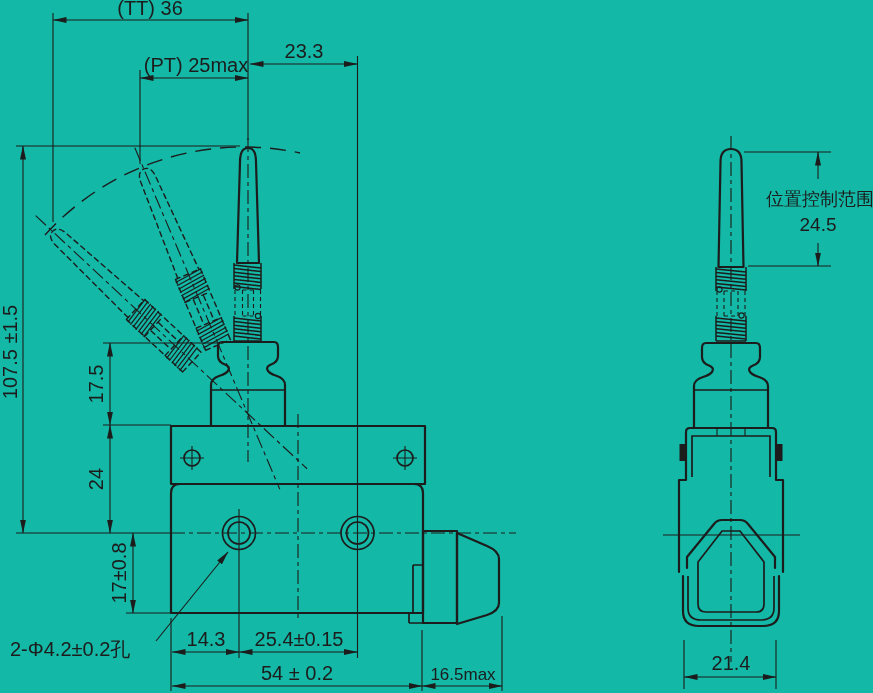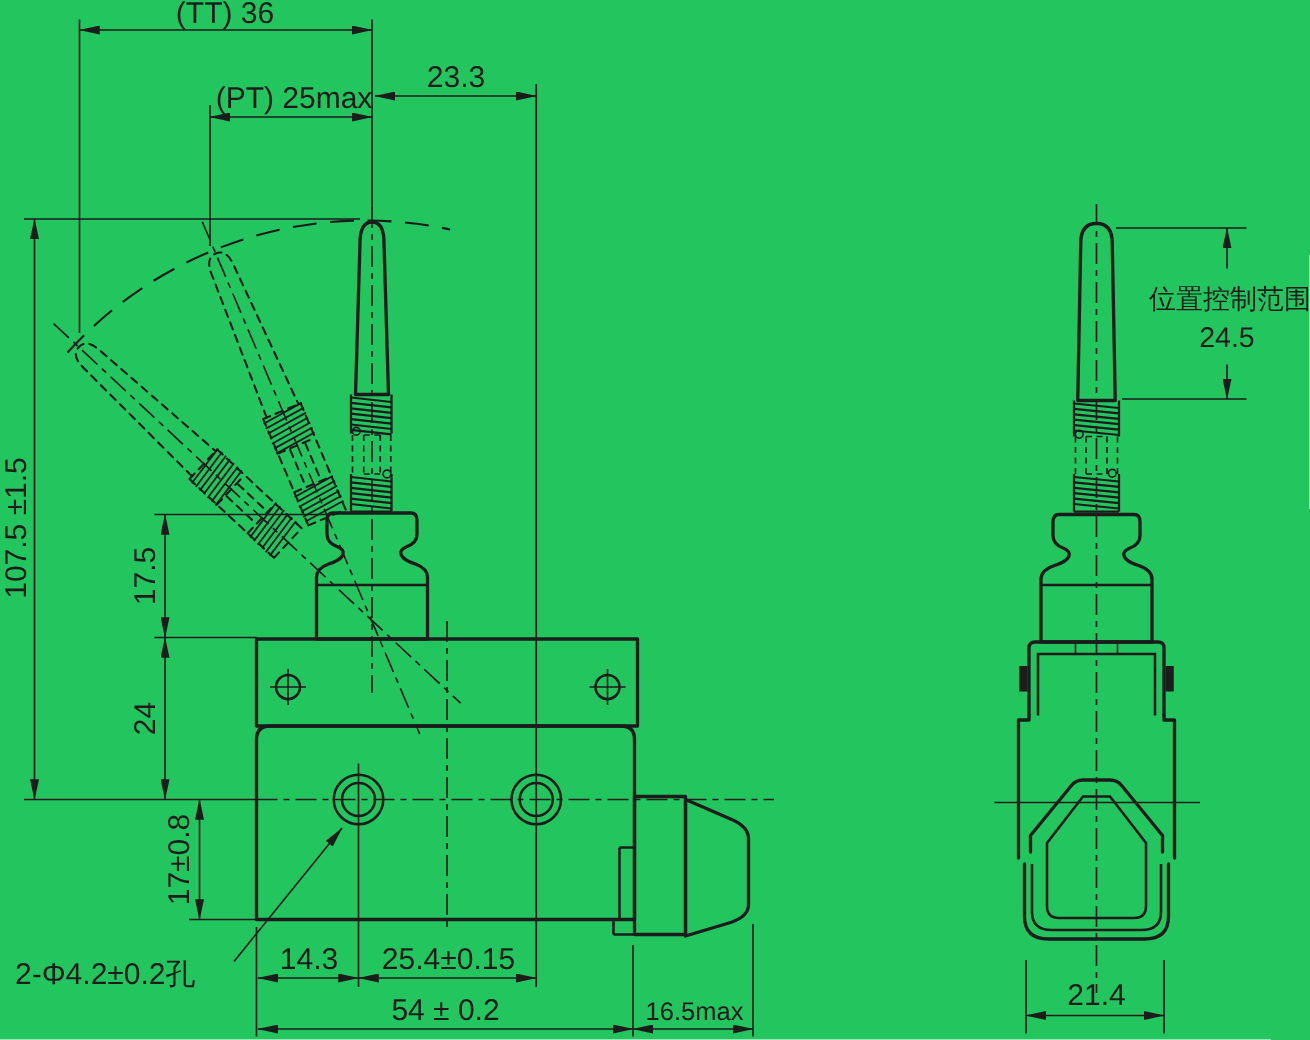--- a/index.html
+++ b/index.html
@@ -1,16 +1,16 @@
 <!DOCTYPE html>
 <html><head>
 <meta charset="utf-8">
 <style>
   html,body{margin:0;padding:0;background:#ffffff;}
-  .stage{position:relative;width:873px;height:693px;background:#22c55e;overflow:hidden;}
+  .stage{position:relative;width:873px;height:693px;background:#14b8a6;overflow:hidden;}
   svg{display:block;}
   svg text{font-family:"Liberation Sans","DejaVu Sans",sans-serif;fill:#1c1c1c;}
   .dimtxt{font-size:20px;}
   .dimtxt-sm{font-size:17px;}
   .cjk{font-size:18px;}
   .num-sm{font-size:19px;}
   .bold{stroke:#1c1c1c;stroke-width:2.2;fill:none;stroke-linejoin:round;stroke-linecap:round;}
   .med{stroke:#1c1c1c;stroke-width:1.7;fill:none;}
   .thin{stroke:#1c1c1c;stroke-width:1.1;fill:none;}
   .coil{stroke:#1c1c1c;stroke-width:1.5;fill:none;}

